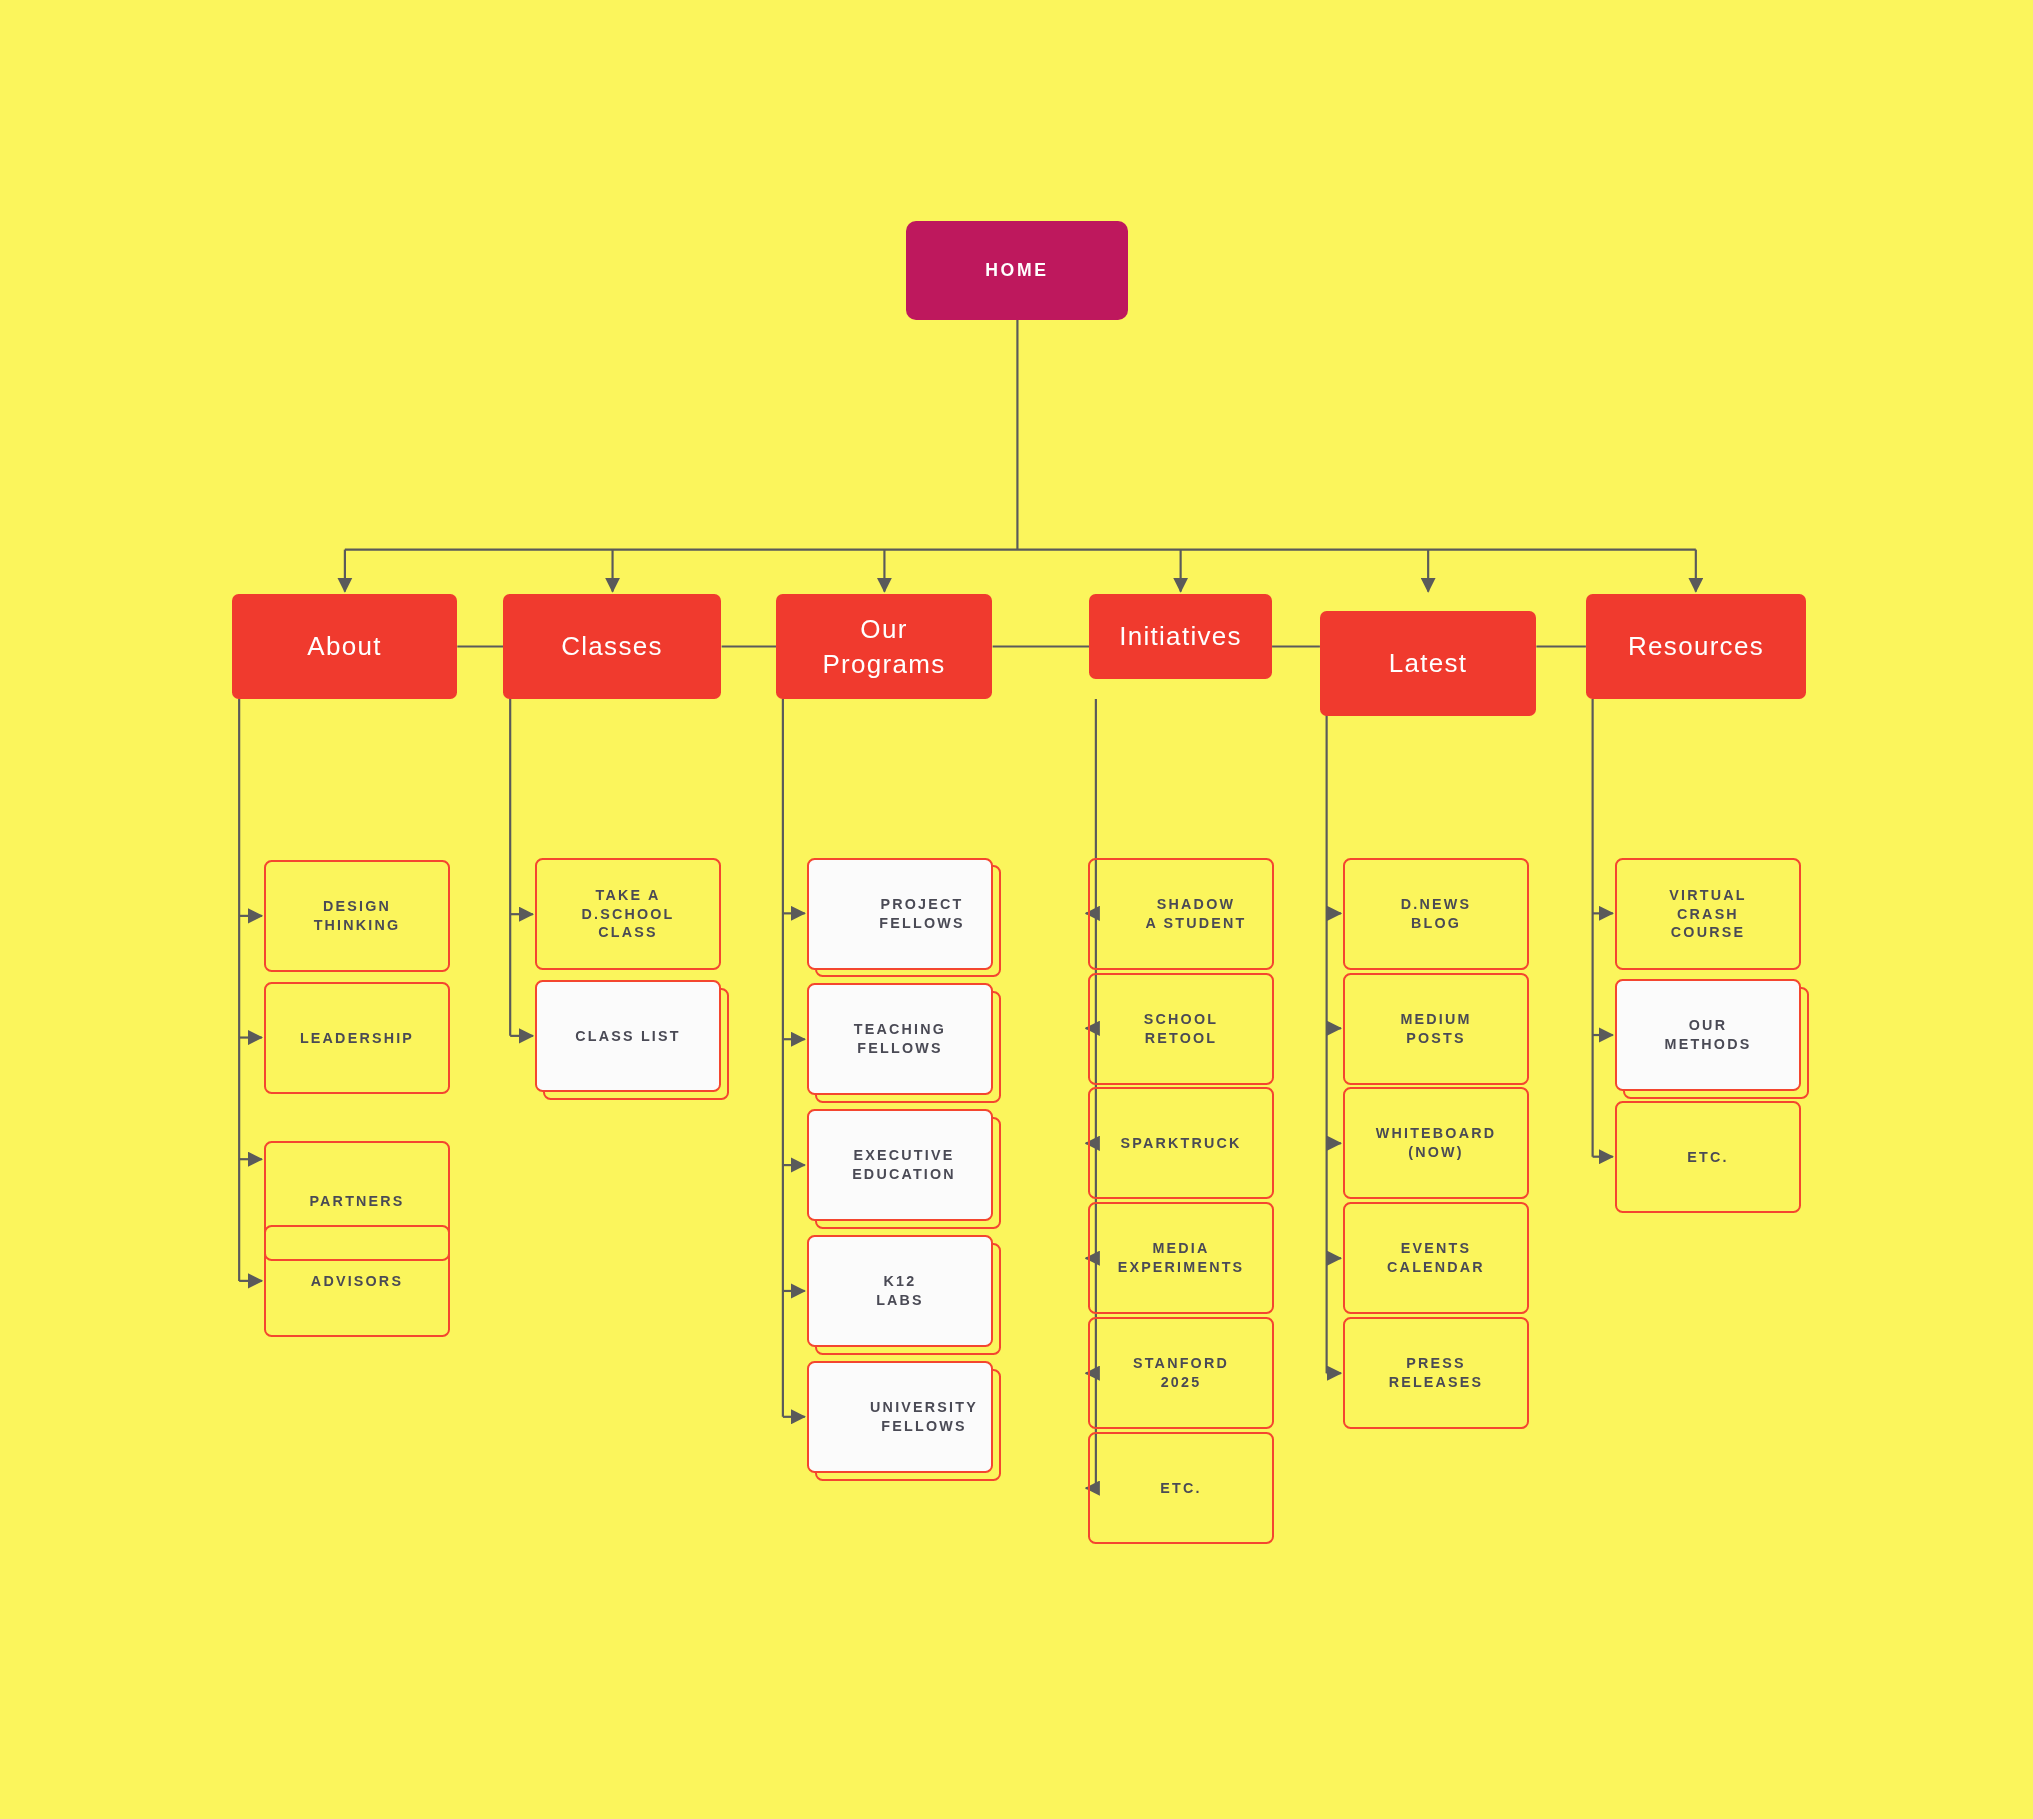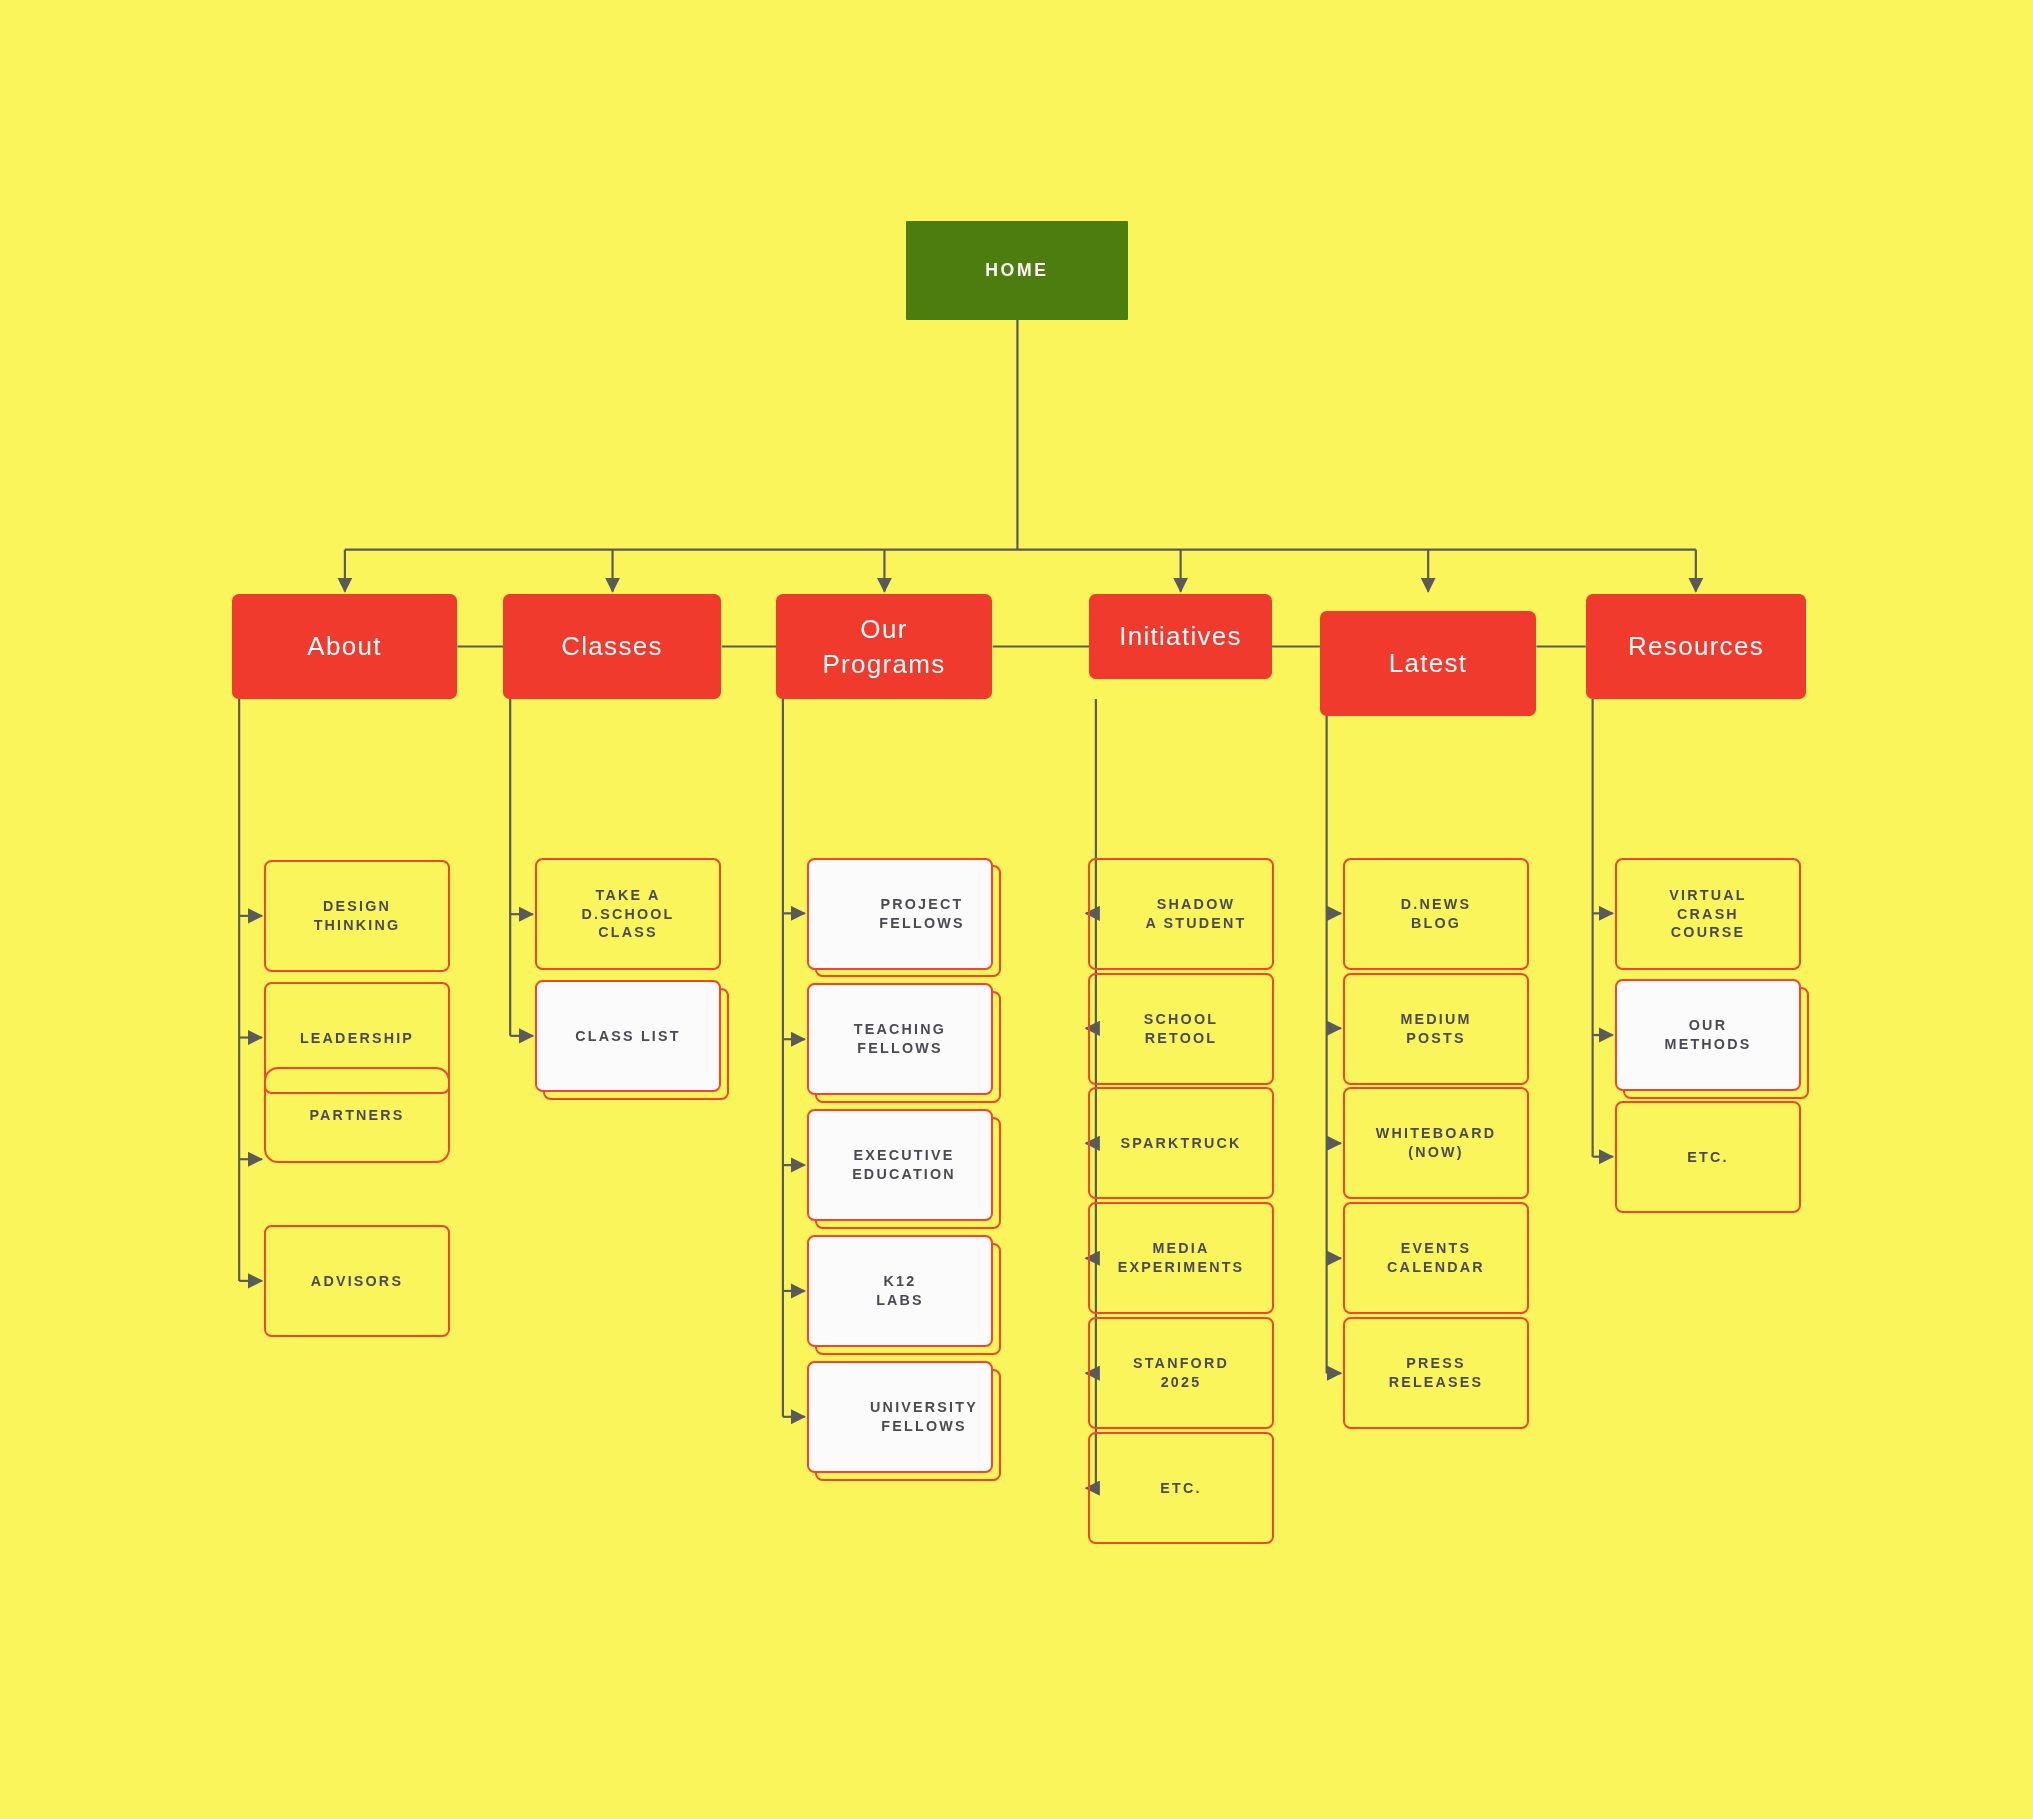--- a/index.html
+++ b/index.html
@@ -35,26 +35,26 @@
     align-items: center;
     justify-content: center;
     text-align: center;
     border-radius: 5.9px;
     line-height: 1.32;
     white-space: pre-line;
   }
 
   
   .root {
-    background: #4d7c0f;
+    background: #be185d;
     color: #FFFFFF;
     font-size: 17.6px;
     font-weight: bold;
     letter-spacing: 2.7px;
-    border-radius: 1px;
+    border-radius: 10px;
   }
 
   
   .sec {
     background: #F03A2E;
     color: #FFFFFF;
     font-size: 26px;
     font-weight: normal;
     letter-spacing: 1.3px;
     border-radius: 6.7px;
@@ -142,21 +142,21 @@
         <path d="M 1898 1378.5 L 1922 1378.5" marker-end="url(#ah)"></path>
       </g>
   </svg>
 
   <div id="nodes">
       <div class="node root" style="left: 906px; top: 221px; width: 222px; height: 99px;">HOME</div>
       <div class="node sec" style="left: 232px; top: 594px; width: 225px; height: 105px;">About</div>
       <div class="node leaf" style="left: 264px; top: 860px; width: 186px; height: 112px;">DESIGN
 THINKING</div>
       <div class="node leaf" style="left: 264px; top: 982px; width: 186px; height: 112px;">LEADERSHIP</div>
-      <div class="node leaf" style="left: 264px; top: 1067px; width: 186px; height: 96px; border-radius: 14px;">PARTNERS</div>
+      <div class="node leaf" style="left: 264px; top: 1141px; width: 186px; height: 120px;">PARTNERS</div>
       <div class="node leaf" style="left: 264px; top: 1225px; width: 186px; height: 112px;">ADVISORS</div>
       <div class="node sec" style="left: 503px; top: 594px; width: 218px; height: 105px;">Classes</div>
       <div class="node leaf" style="left: 535px; top: 858px; width: 186px; height: 112px;">TAKE A
 D.SCHOOL
 CLASS</div>
       <div class="stack" style="left: 543px; top: 988px; width: 186px; height: 112px;"></div>
       <div class="node leaf filled" style="left: 535px; top: 980px; width: 186px; height: 112px;">CLASS LIST</div>
       <div class="node sec" style="left: 776px; top: 594px; width: 216px; height: 105px;">Our
 Programs</div>
       <div class="stack" style="left: 815px; top: 865px; width: 186px; height: 112px;"></div>

